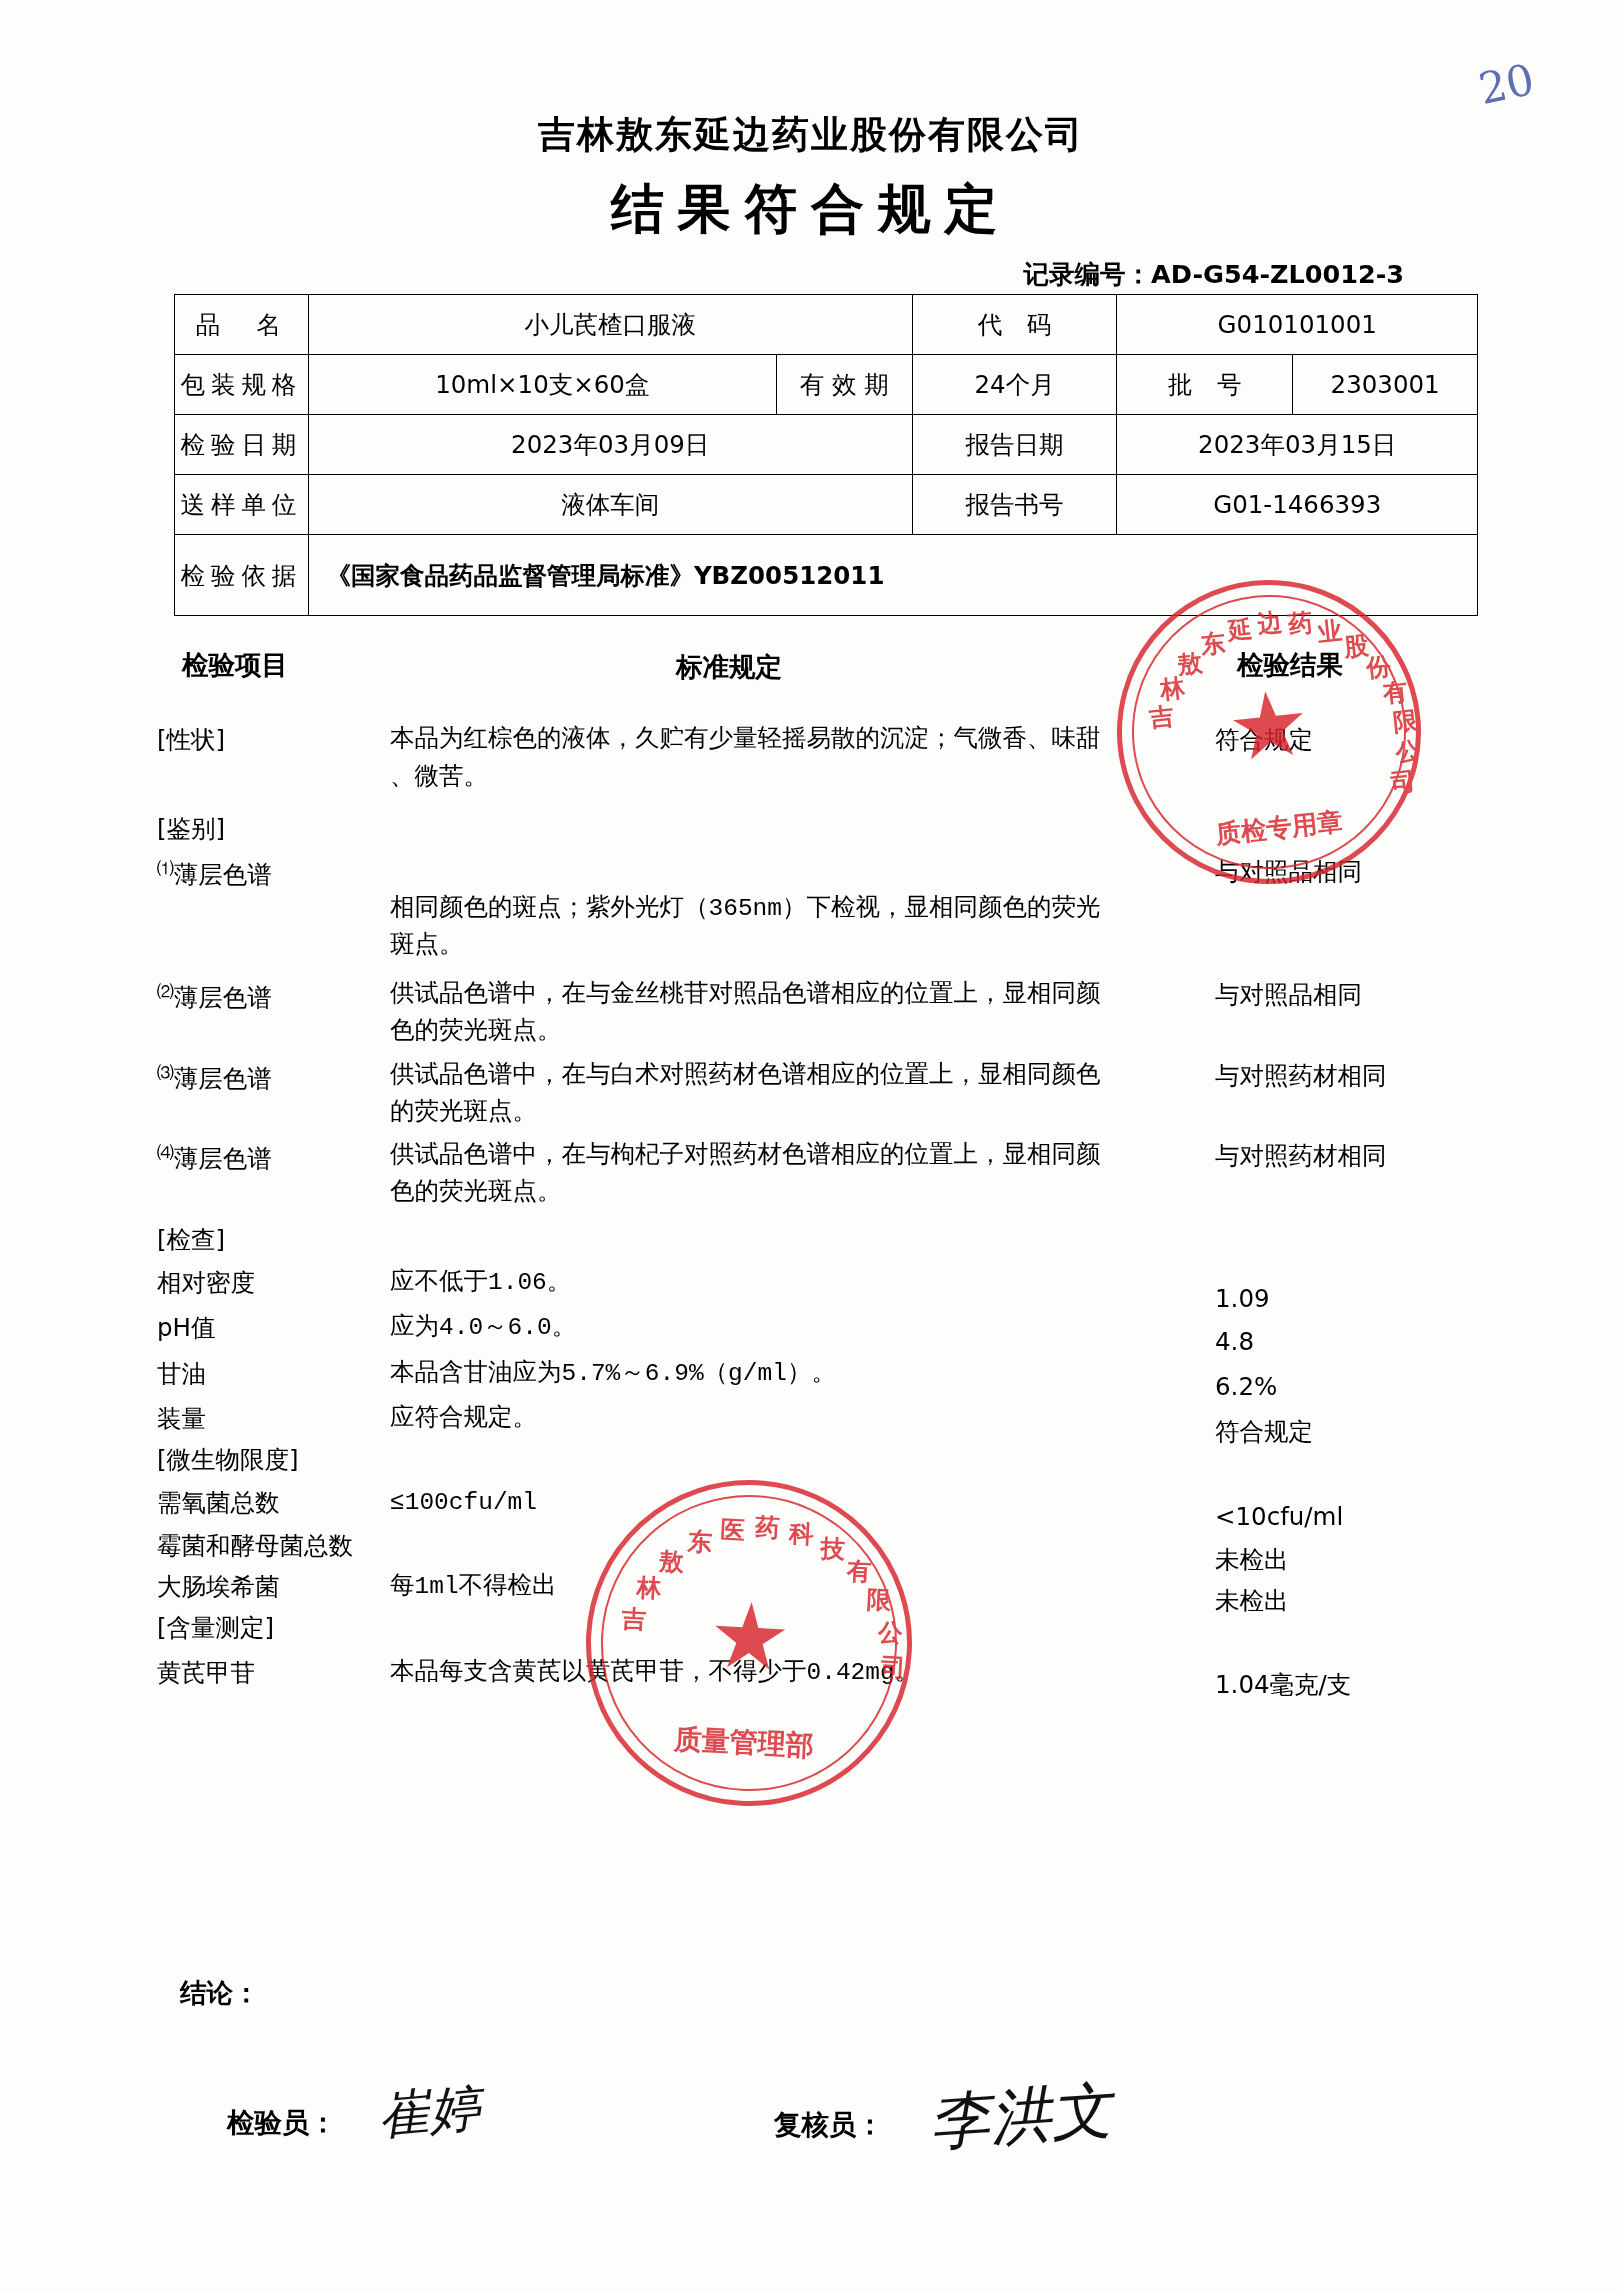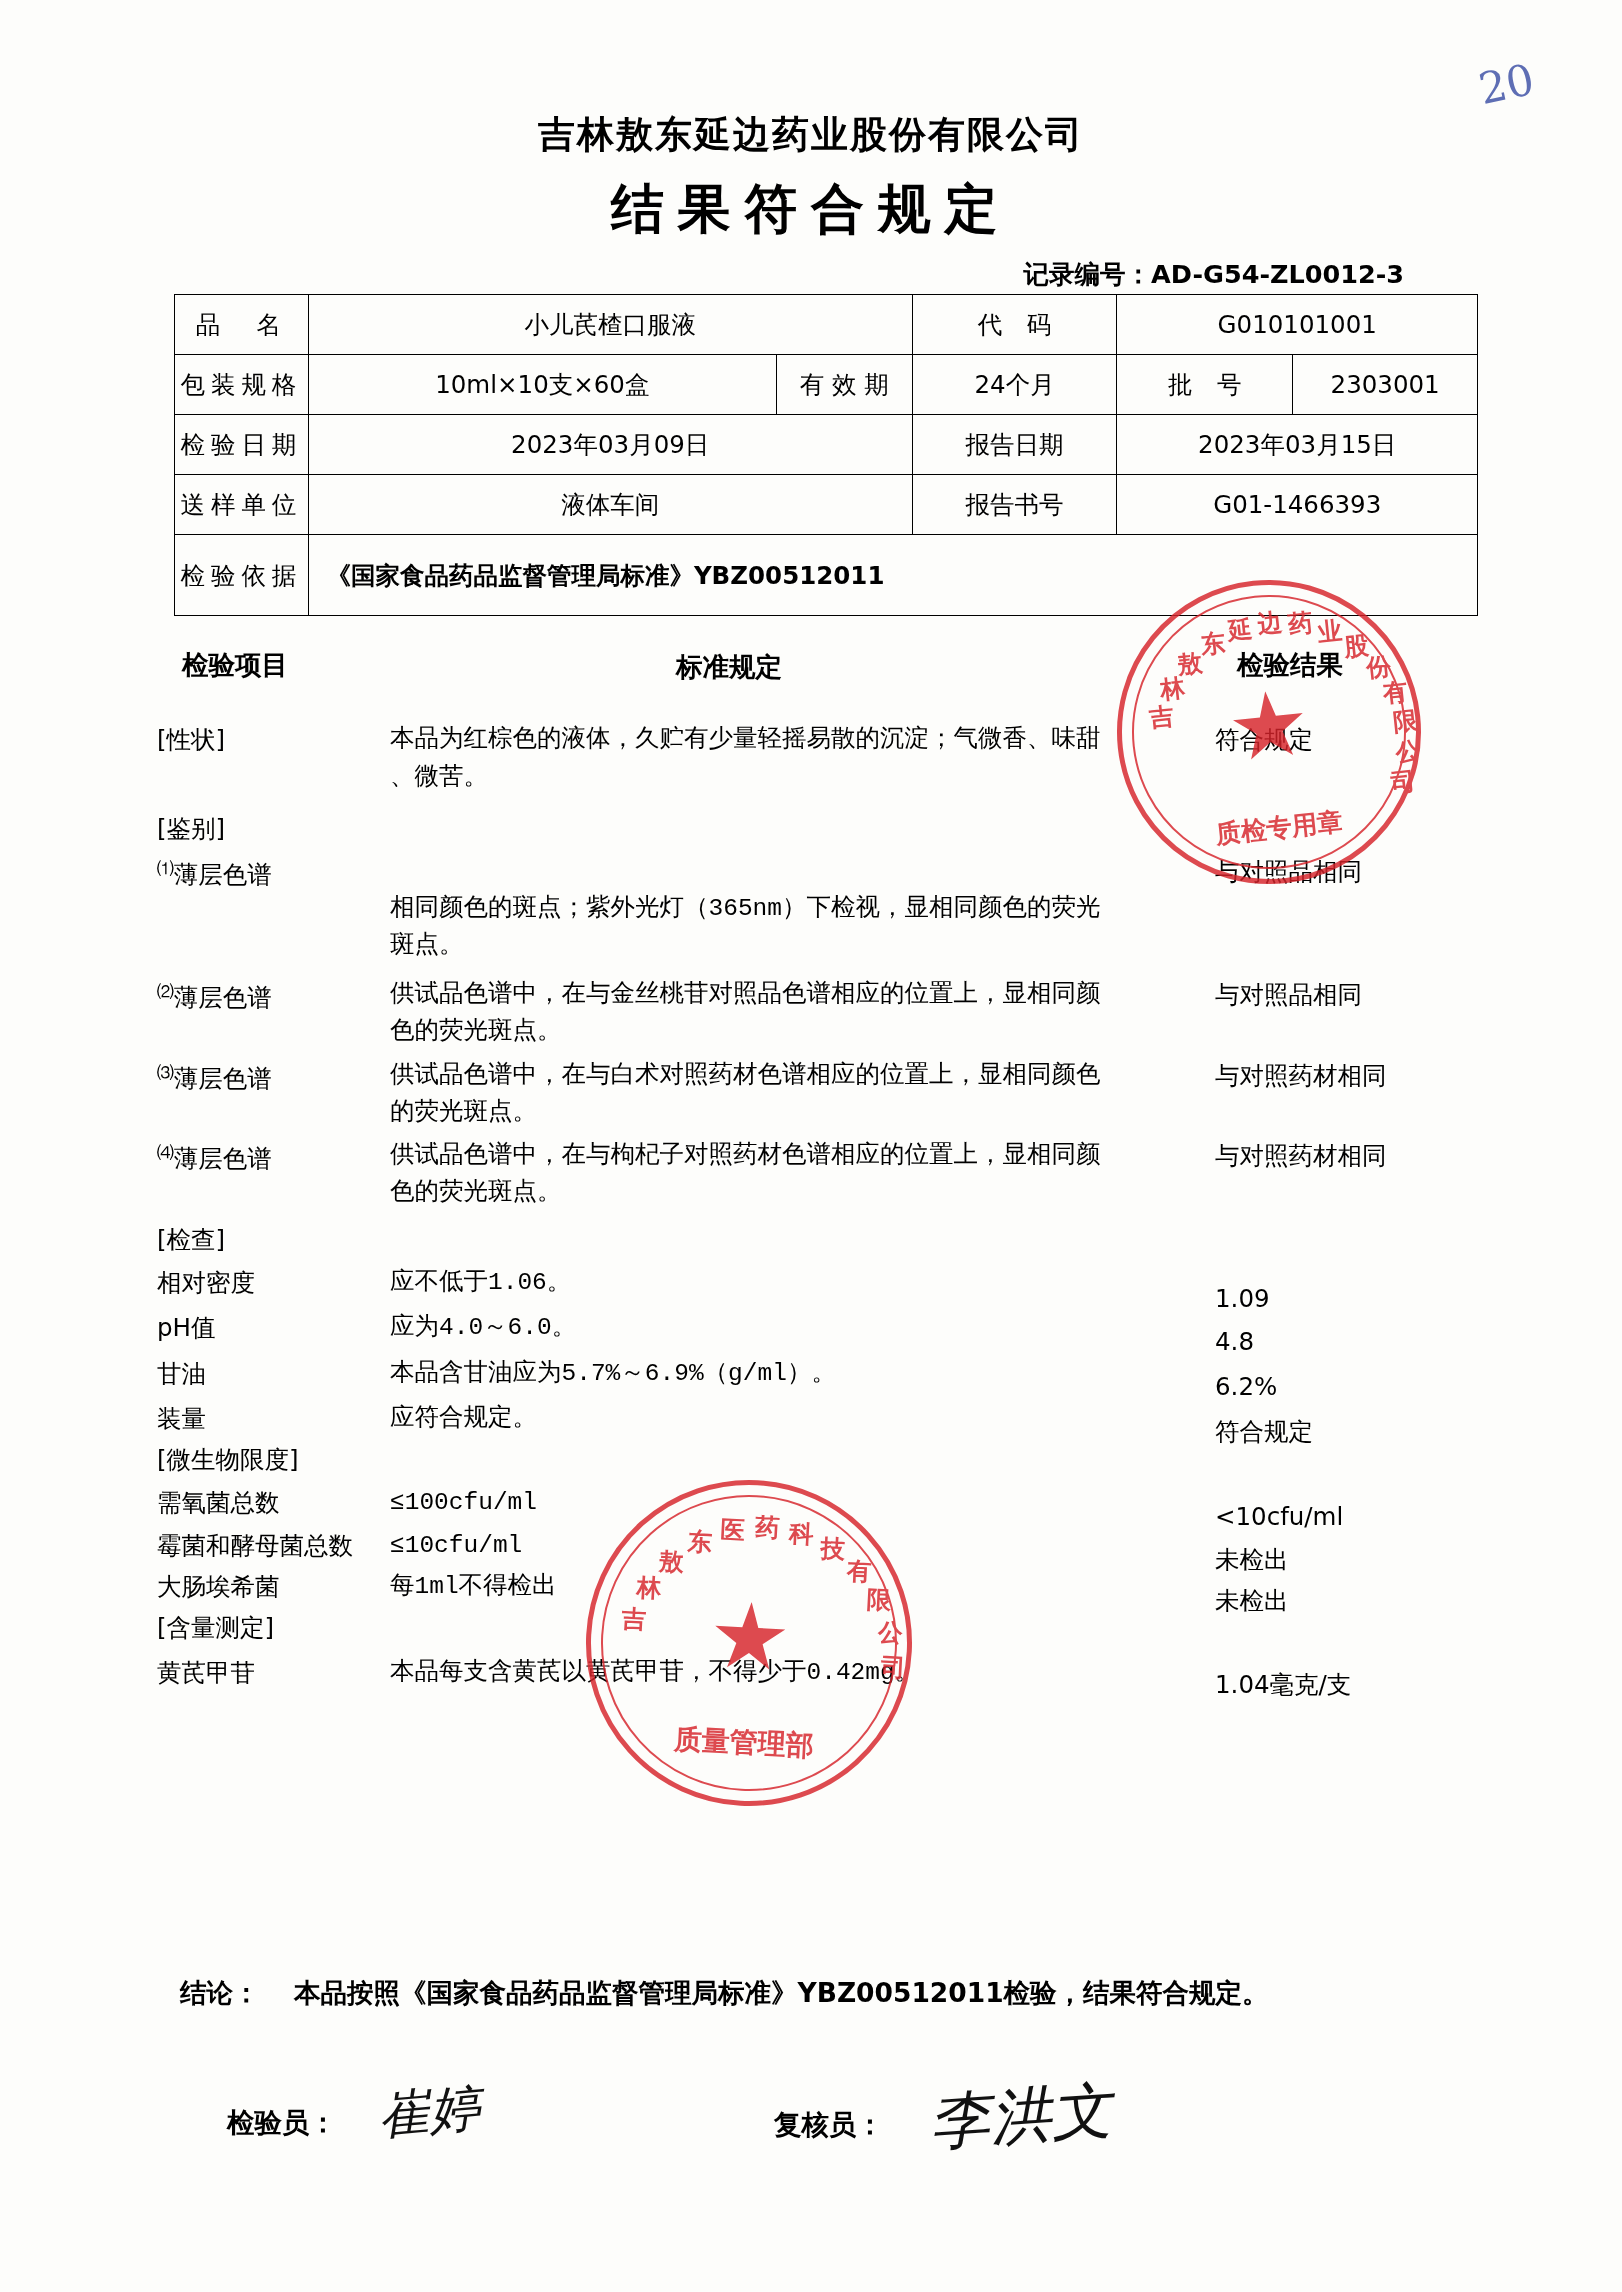--- a/index.html
+++ b/index.html
@@ -308,21 +308,20 @@
   <div class="row col-spec" style="top:1402px">应符合规定。</div>
   <div class="row col-res" style="top:1415px">符合规定</div>
 
   <div class="row col-item" style="top:1443px">[微生物限度]</div>
 
   <div class="row col-item" style="top:1486px">需氧菌总数</div>
   <div class="row col-spec" style="top:1486px">≤100cfu/ml</div>
   <div class="row col-res" style="top:1500px">&lt;10cfu/ml</div>
 
   <div class="row col-item" style="top:1529px;left:157px;width:255px">霉菌和酵母菌总数</div>
-  <div class="row col-spec" style="top:1529px">≤10cfu/ml</div>
   <div class="row col-res" style="top:1543px">未检出</div>
 
   <div class="row col-item" style="top:1570px">大肠埃希菌</div>
   <div class="row col-spec" style="top:1570px">每1ml不得检出</div>
   <div class="row col-res" style="top:1584px">未检出</div>
 
   <div class="row col-item" style="top:1611px">[含量测定]</div>
 
   <div class="row col-item" style="top:1656px">黄芪甲苷</div>
   <div class="row col-spec" style="top:1656px">本品每支含黄芪以黄芪甲苷，不得少于0.42mg。</div>
@@ -364,21 +363,20 @@
       <span style="transform:rotate(30deg) translate(0,-133px) rotate(-30deg)">技</span>
       <span style="transform:rotate(45deg) translate(0,-133px) rotate(-45deg)">有</span>
       <span style="transform:rotate(60deg) translate(0,-133px) rotate(-60deg)">限</span>
       <span style="transform:rotate(75deg) translate(0,-133px) rotate(-75deg)">公</span>
       <span style="transform:rotate(90deg) translate(0,-133px) rotate(-90deg)">司</span>
     </div>
     <div class="bottom-text">质量管理部</div>
   </div>
 
   <div class="concl-label">结论：</div>
-  <div class="concl-text">本品按照《国家食品药品监督管理局标准》YBZ00512011检验，结果符合规定。</div>
 
   <div class="sig-label sig-1">检验员：</div>
   <div class="sig-hand hand-1">崔婷</div>
   <div class="sig-label sig-2">复核员：</div>
   <div class="sig-hand hand-2">李洪文</div>
 
 </div>
 
 
 </body></html>

